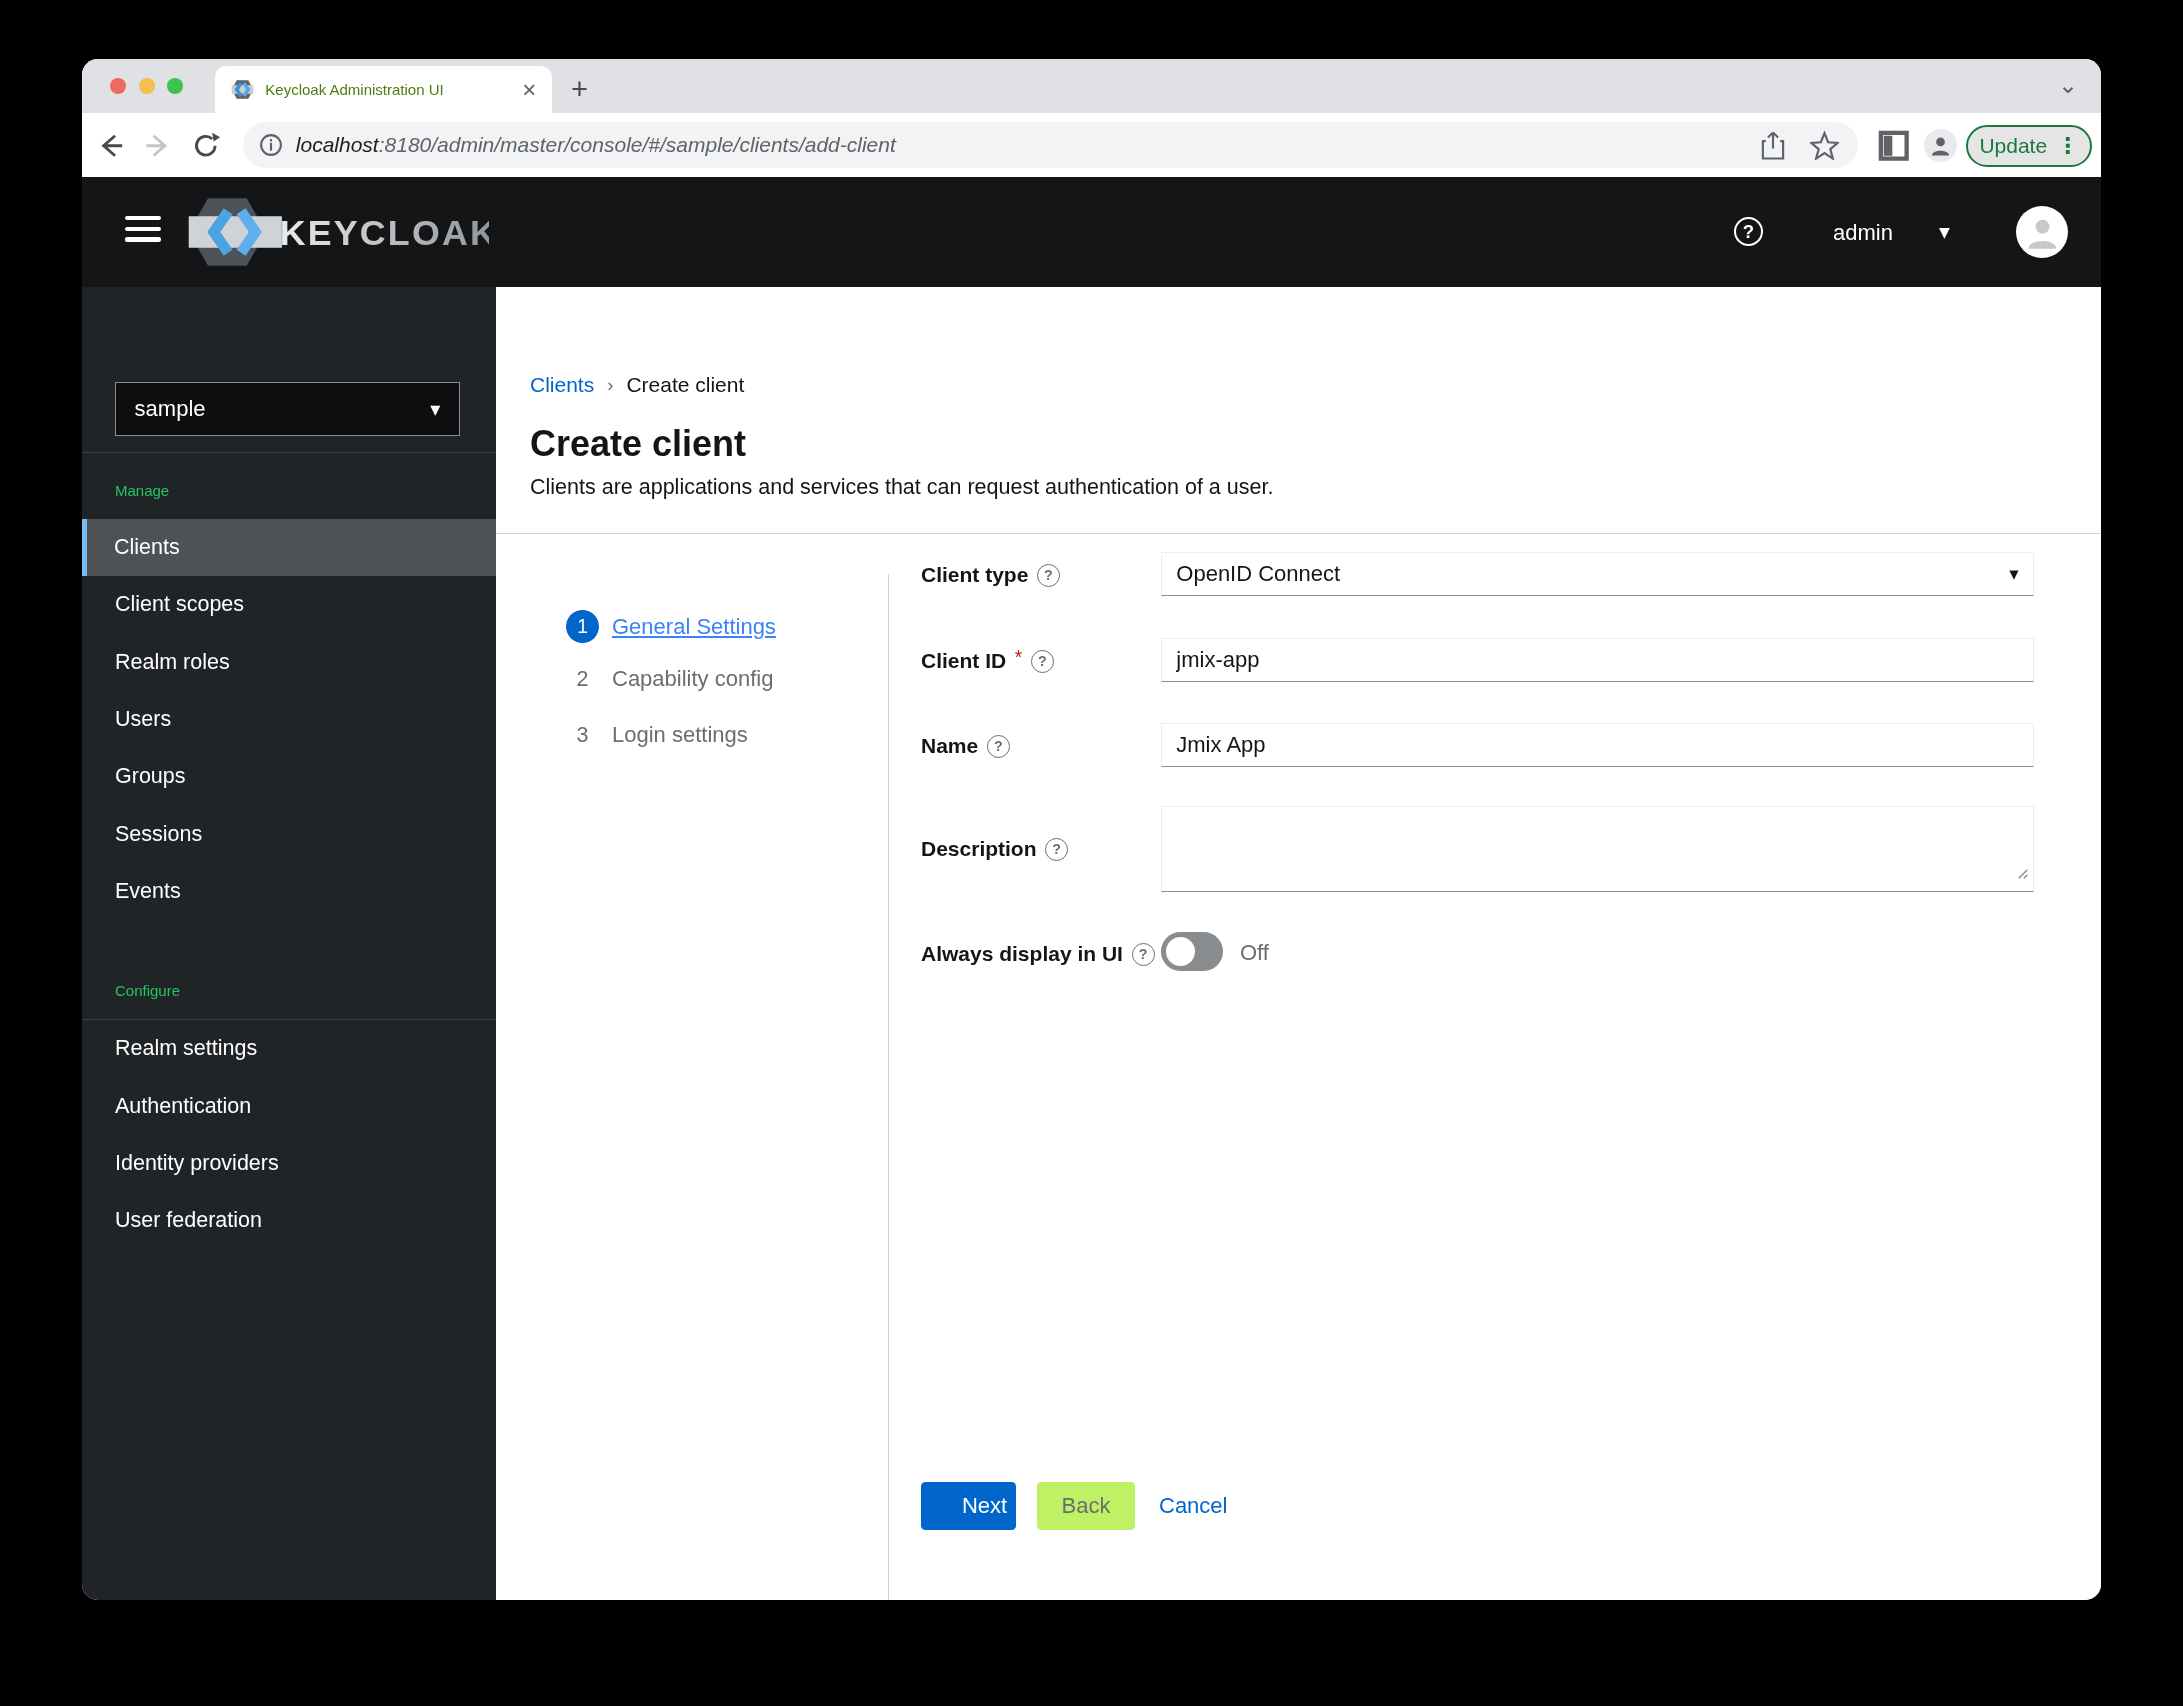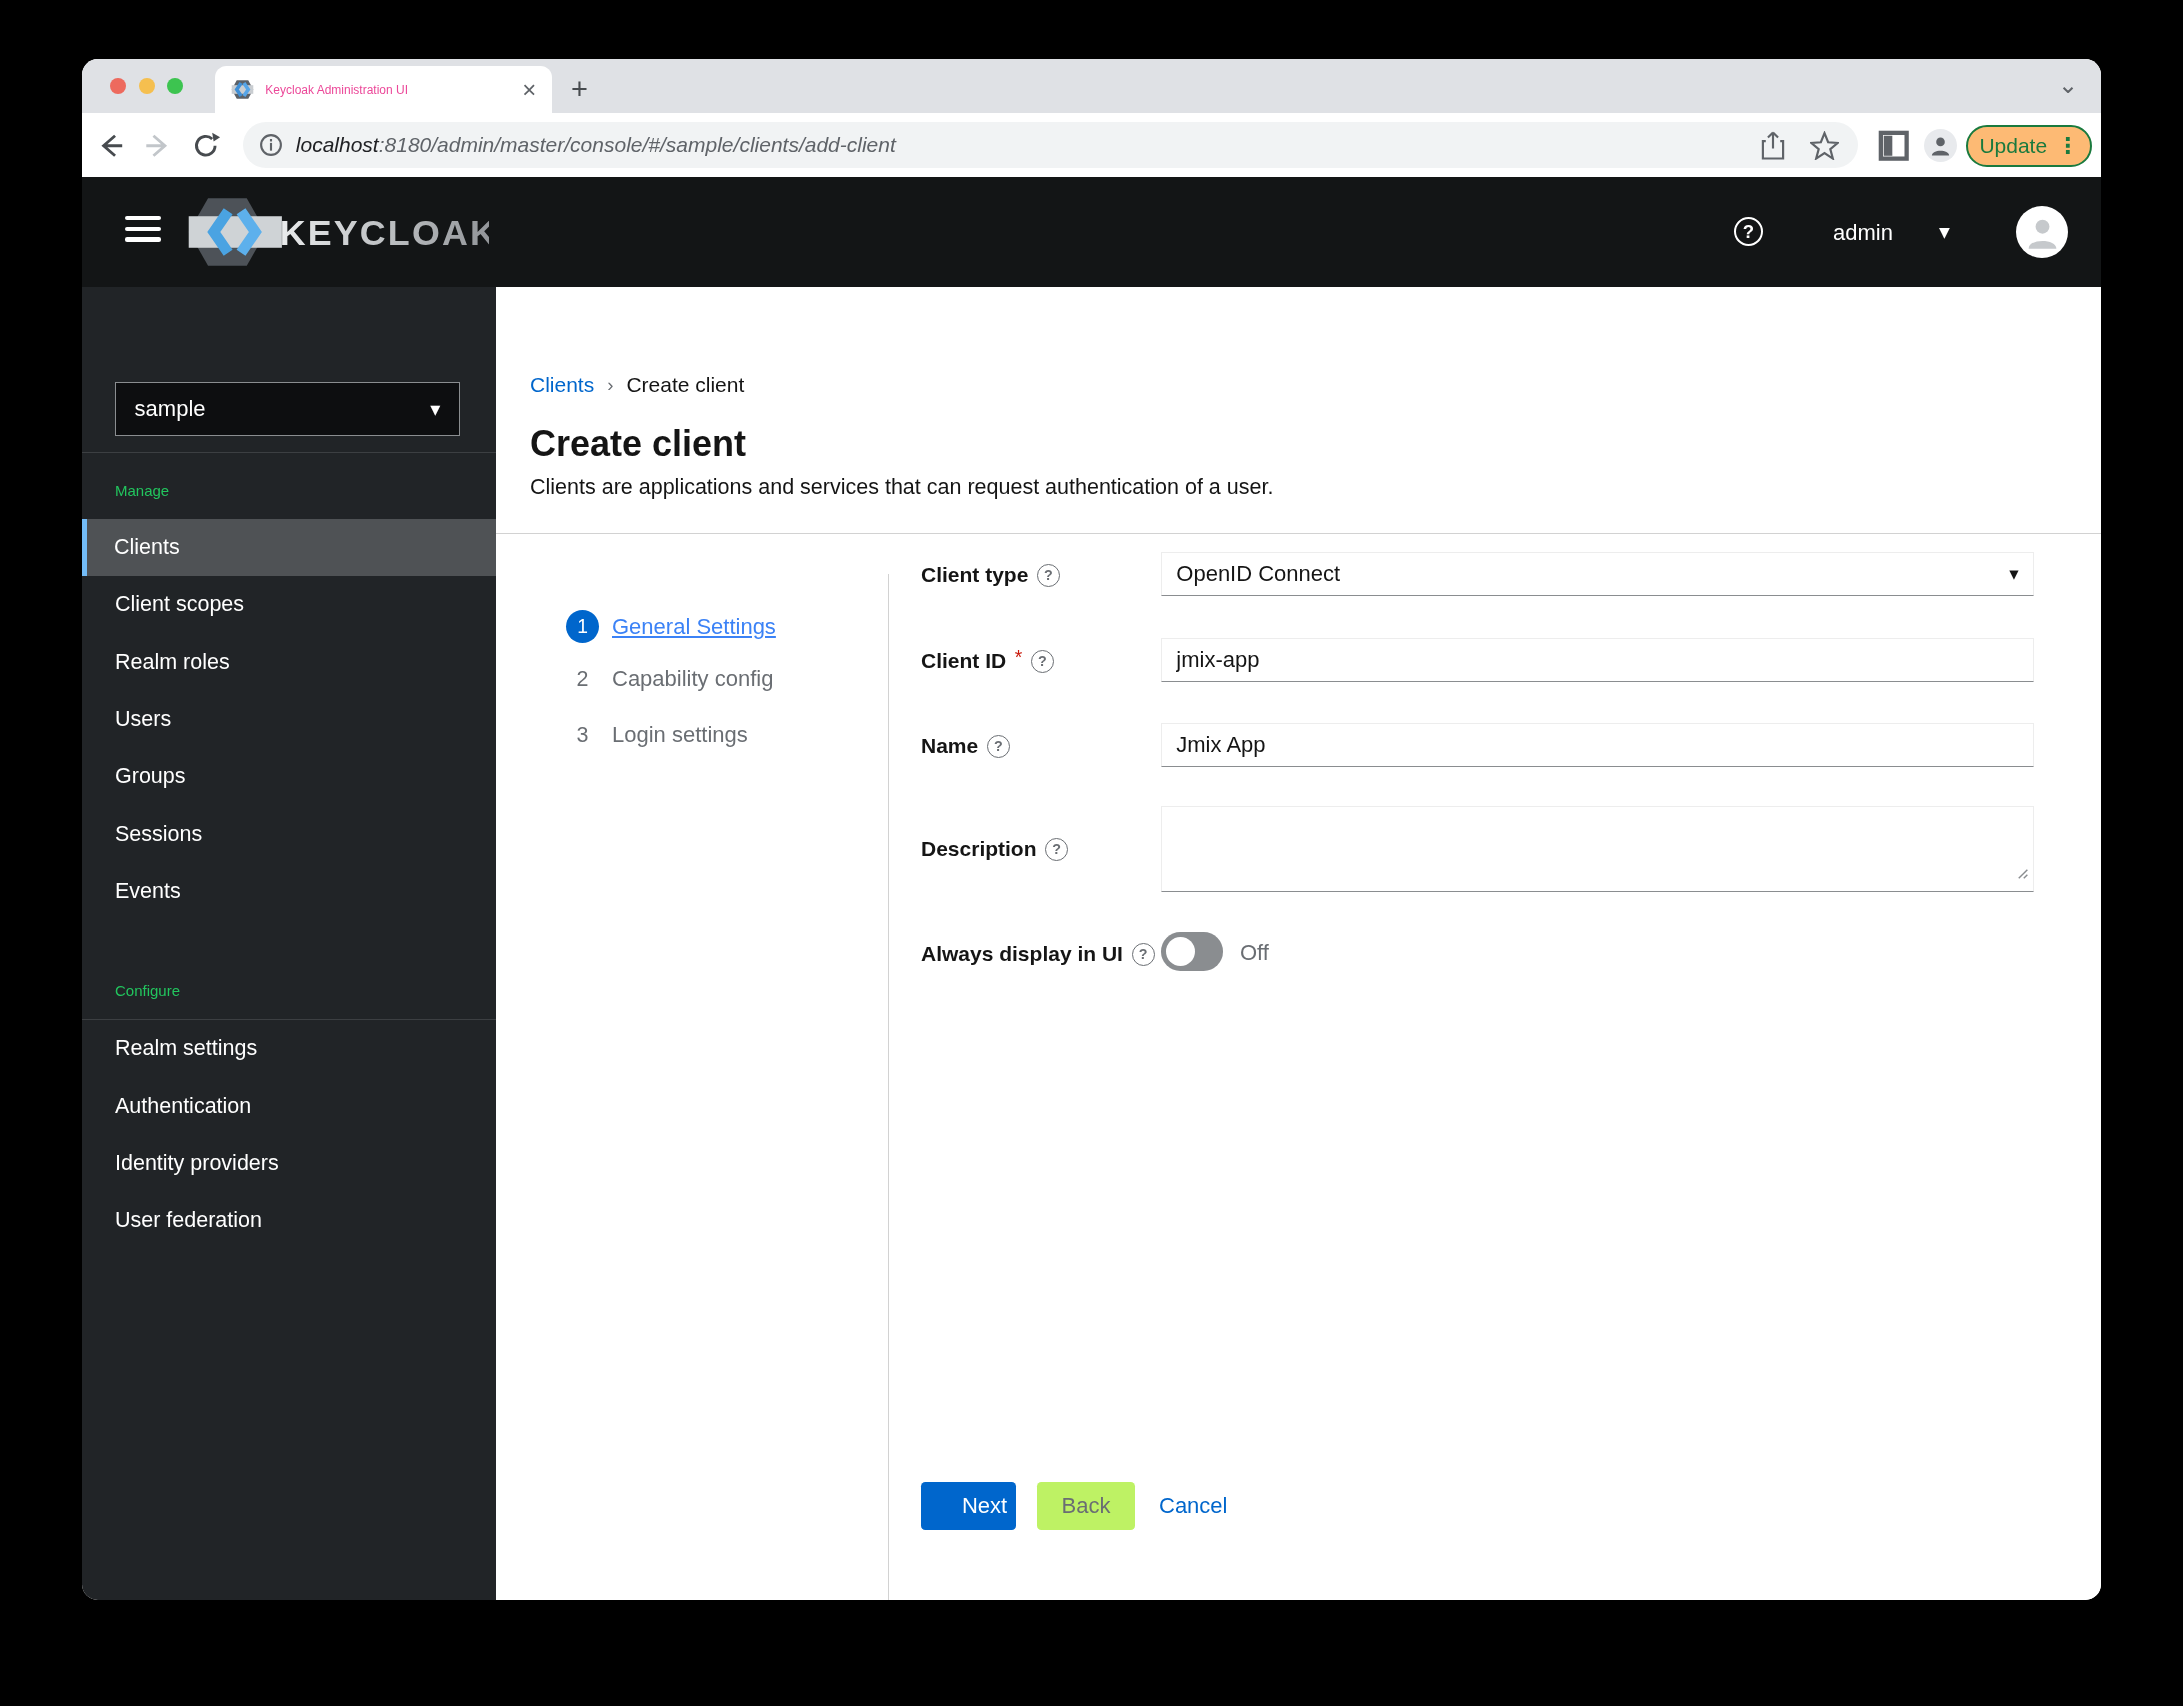--- a/index.html
+++ b/index.html
@@ -11,39 +11,39 @@
 
   
   .tabstrip { position:absolute; left:0; top:0; width:100%; height:54px; background:#dfe1e5; }
   .traffic { position:absolute; top:19.3px; width:15.8px; height:15.8px; border-radius:50%; }
   .t-red { left:28px; background:#ed6a5e; }
   .t-yellow { left:57px; background:#f5bf4f; }
   .t-green { left:85px; background:#3dc450; }
   .tab { position:absolute; left:133px; top:7.2px; width:337px; height:47px; background:#fff;
          border-radius:11.5px 11.5px 0 0; display:flex; align-items:center; padding:0 15.8px; }
   .tab-favicon { width:23px; height:23px; flex:0 0 auto; }
-  .tab-title { margin-left:11.5px; font-size:12px; color:#ec4899; white-space:nowrap; overflow:hidden; flex:1; }
+  .tab-title { margin-left:11.5px; font-size:15px; color:#4d7c0f; white-space:nowrap; overflow:hidden; flex:1; }
   .tab-close { font-size:24px; color:#5f6368; line-height:1; margin-left:7.2px; }
   .newtab-btn { position:absolute; left:489px; top:15.8px; font-size:29px; color:#474b4f; line-height:1; }
   .tab-overflow { position:absolute; left:1976px; top:11.5px; font-size:24px; color:#5f6368; }
 
   .toolbar { position:absolute; left:0; top:54px; width:100%; height:64px; background:#fff; }
   .nav-ico { position:absolute; top:16.5px; width:31.5px; height:31.5px; }
   .omnibox { position:absolute; left:161px; top:9.3px; width:1615px; height:46px; border-radius:23px;
              background:#f1f3f4; display:flex; align-items:center; }
   .info-ico { margin-left:15.8px; flex:0 0 auto; }
   .url { margin-left:13px; font-size:21px; white-space:nowrap;font-style:italic; }
   .url b { color:#202124; font-weight:400; }
   .url span { color:#5f6368; }
   .omni-right { margin-left:auto; display:flex; align-items:center; gap:24px; padding-right:18.6px; }
   .panel-ico { position:absolute; left:1796px; top:16.5px; }
   .chrome-avatar { position:absolute; left:1842px; top:15.8px; width:33px; height:33px; border-radius:50%;
                    background:#e8eaed; display:flex; align-items:center; justify-content:center; }
   .update-btn { position:absolute; left:1884px; top:11.5px; width:126px; height:42px; border-radius:21px;
-                background:#fdba74; border:2.1px solid #1a7a3e; display:flex; align-items:center; justify-content:center; gap:10px; }
+                background:#e5e5e5; border:2.1px solid #1a7a3e; display:flex; align-items:center; justify-content:center; gap:10px; }
   .update-btn .lbl { color:#1a7a3e; font-size:21px; }
   .update-btn .dots { color:#1a7a3e; font-size:21.5px; font-weight:bold; letter-spacing:0; }
 
   
   .masthead { position:absolute; left:0; top:118px; width:100%; height:110px; background:#131516; }
   .hamburger { position:absolute; left:43px; top:39px; width:36px; }
   .hamburger i { display:block; height:4.3px; background:#fff; border-radius:2.1px; margin-bottom:6.4px; }
   .brand { position:absolute; left:106px; top:17px; }
   .mh-help { position:absolute; left:1652px; top:40px; width:29px; height:29px; border:2.1px solid #fff;
              border-radius:50%; color:#fff; font-size:18.6px; font-weight:bold; text-align:center; line-height:26px; }

